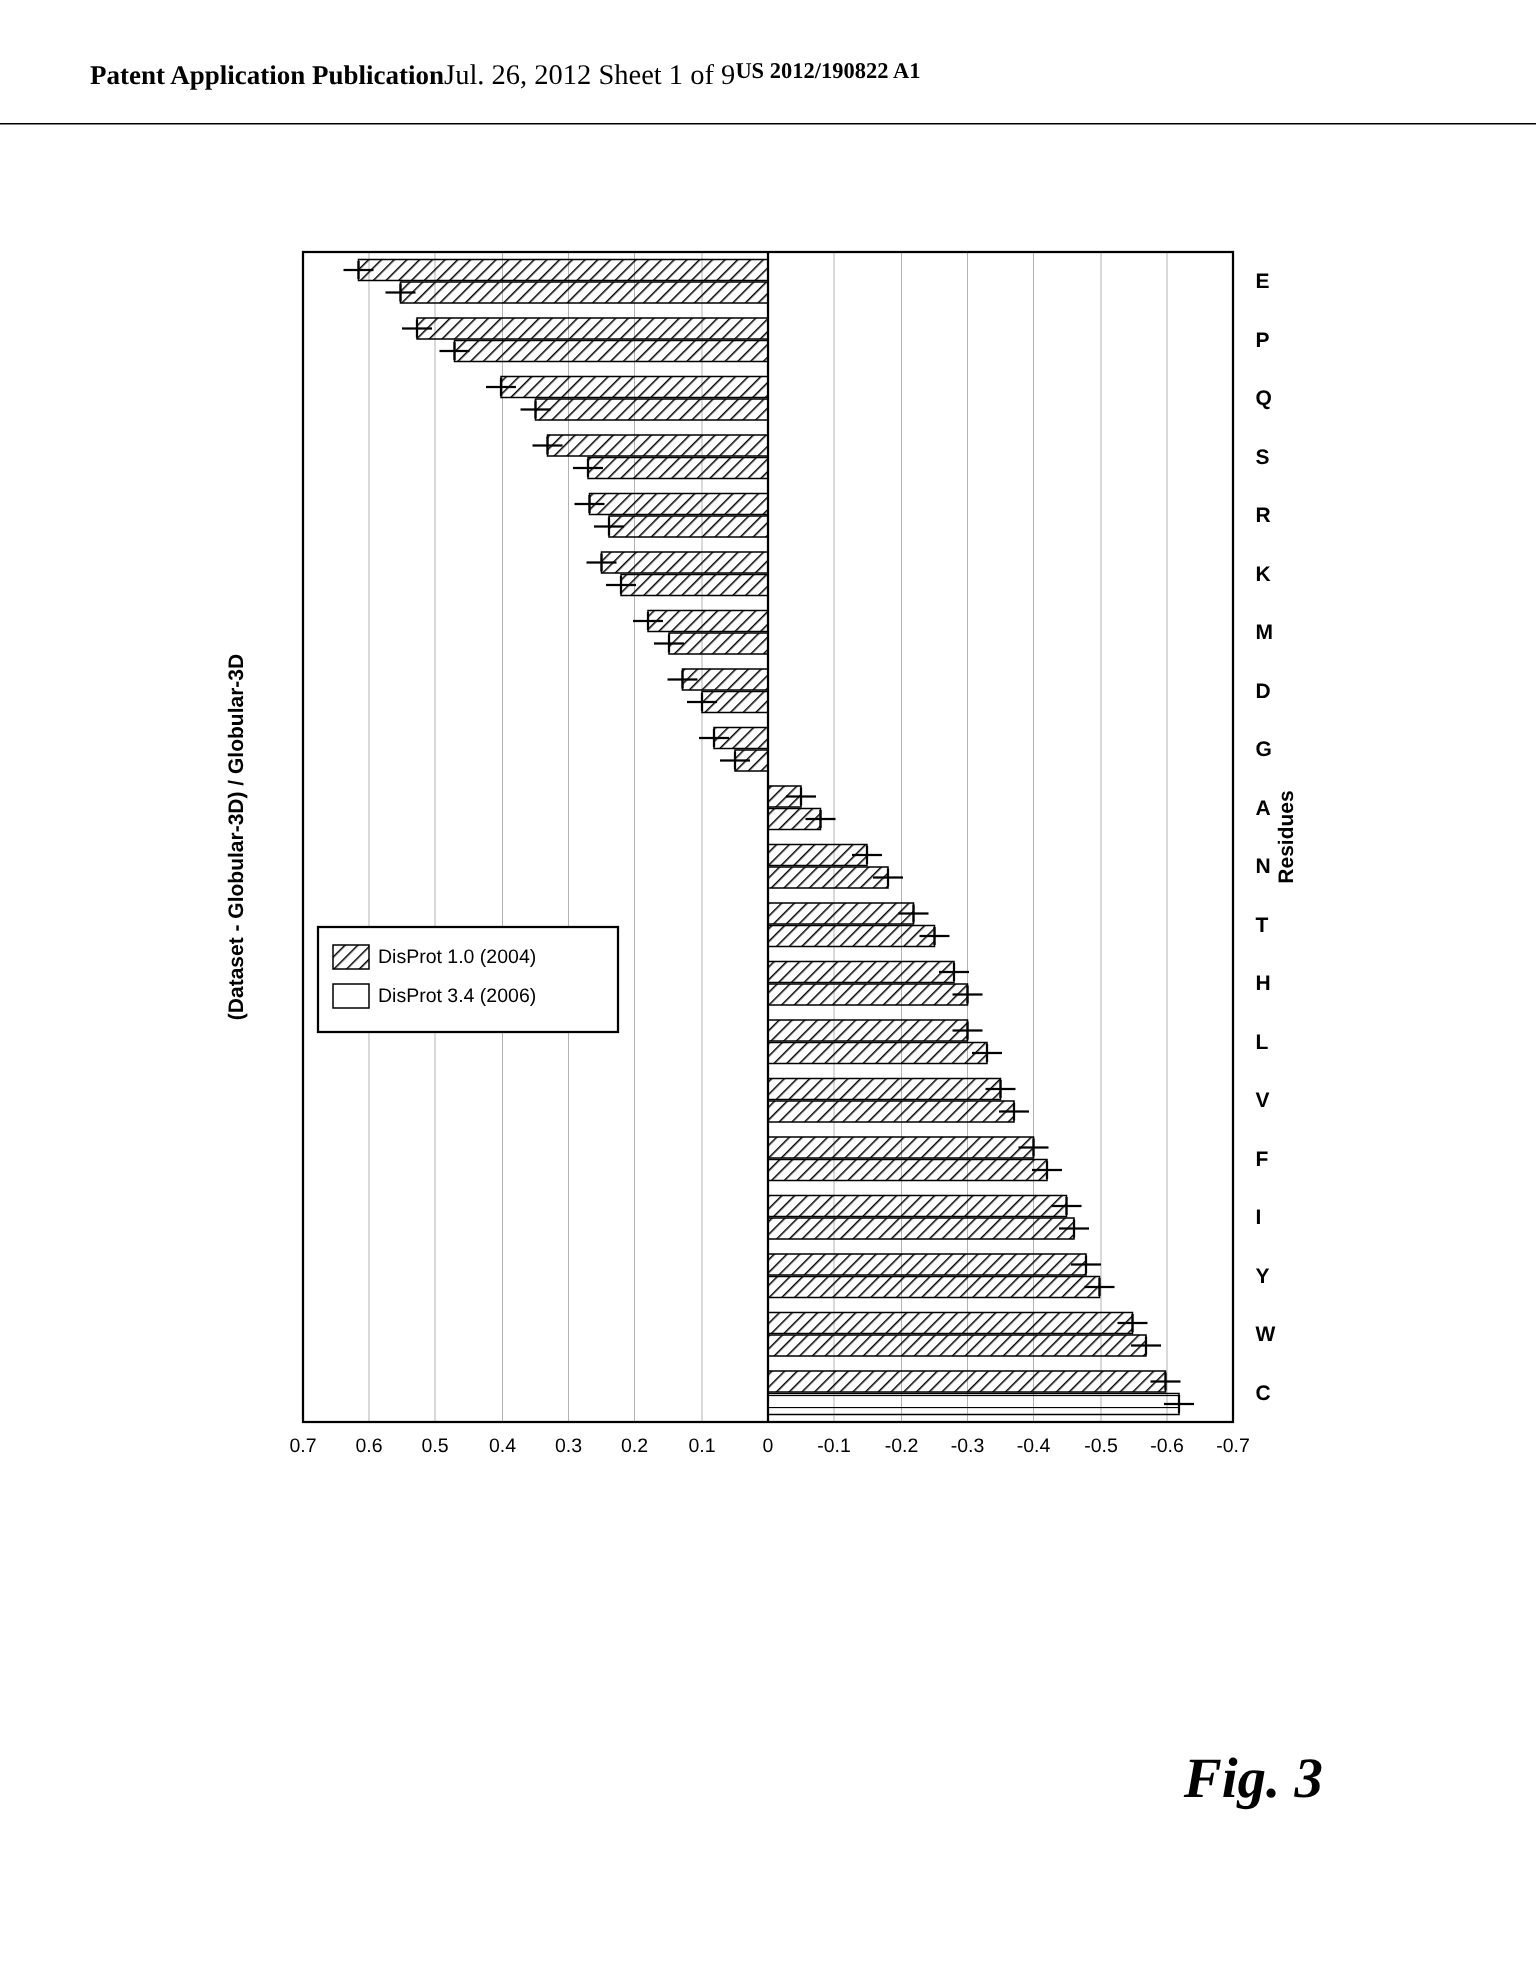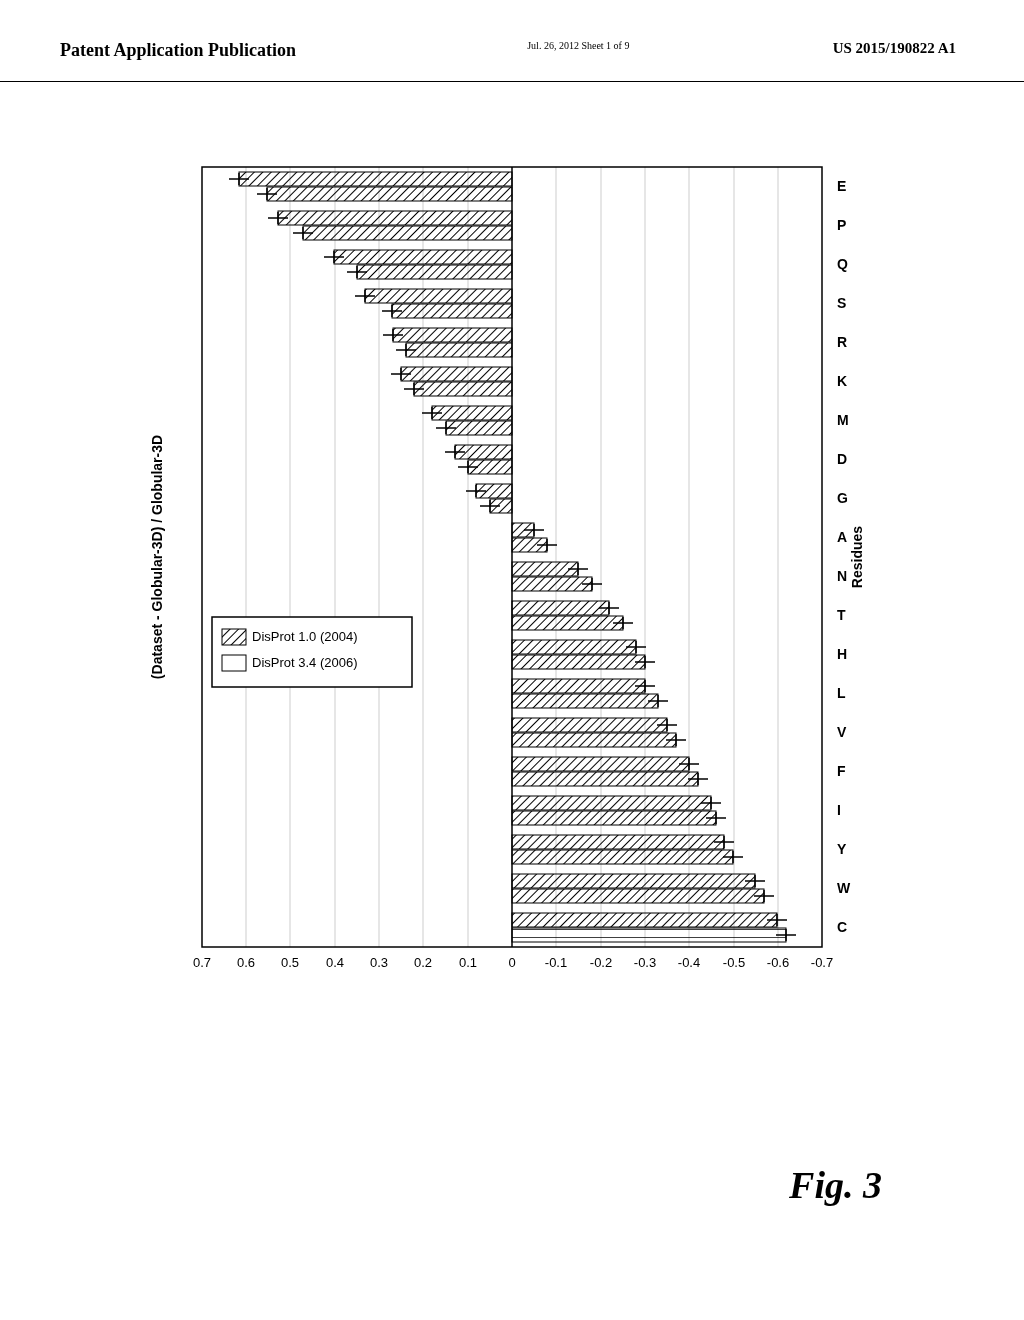--- a/index.html
+++ b/index.html
@@ -7,35 +7,33 @@
       width: 1024px;
       height: 1320px;
       background: #ffffff;
       font-family: 'Times New Roman', Times, serif;
       overflow: hidden;
       position: relative;
     }
 
     .page-header {
       display: flex;
-      justify-content: space-between;
       align-items: flex-start;
       padding: 40px 68px 20px 60px;
       border-bottom: 1px solid #000;
     }
 
     .header-left {
       font-size: 18px;
       font-weight: bold;
     }
 
     .header-center {
-      font-size: 10px;
+      font-size: 19px;
       text-align: center;
-      margin-left: 28px;
     }
 
     .header-right {
       font-size: 15px;
       font-weight: bold;
     }
 
     .page-content {
       display: flex;
       justify-content: center;
@@ -52,21 +50,21 @@
       flex-direction: column;
       align-items: center;
     }
   </style>
 </head>
 <body>
 
 <div class="page-header">
   <div class="header-left">Patent Application Publication</div>
   <div class="header-center">Jul. 26, 2012  Sheet 1 of 9</div>
-  <div class="header-right">US 2015/190822 A1</div>
+  <div class="header-right">US 2012/190822 A1</div>
 </div>
 
 <div class="page-content">
   <div class="figure-container">
 
     <svg width="820" height="1000" viewBox="0 0 820 1000" style="overflow: visible;">
 
       <rect x="100" y="30" width="620" height="780" fill="none" stroke="#000" stroke-width="1.5"></rect>
 
       <defs>

